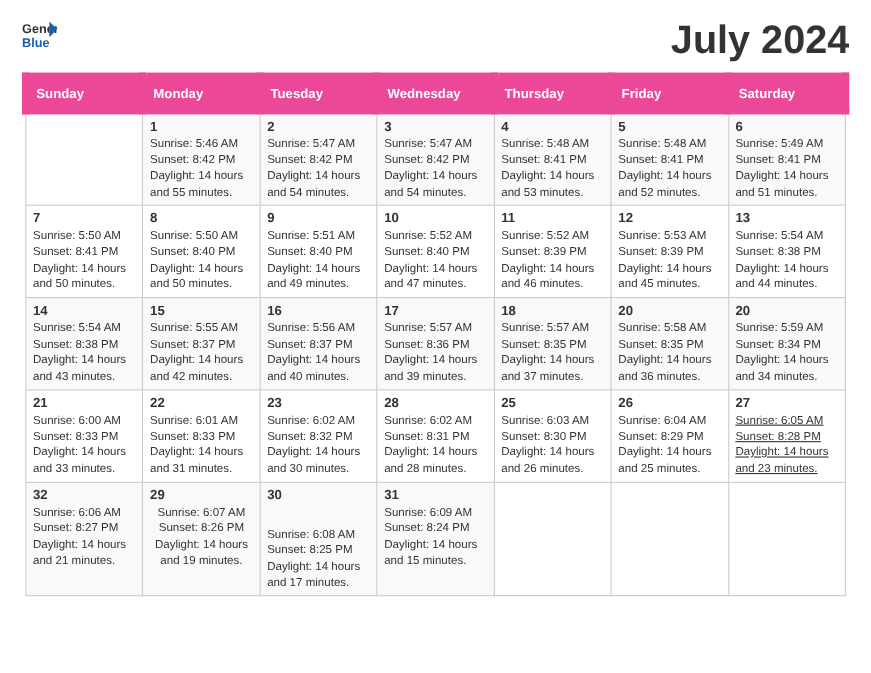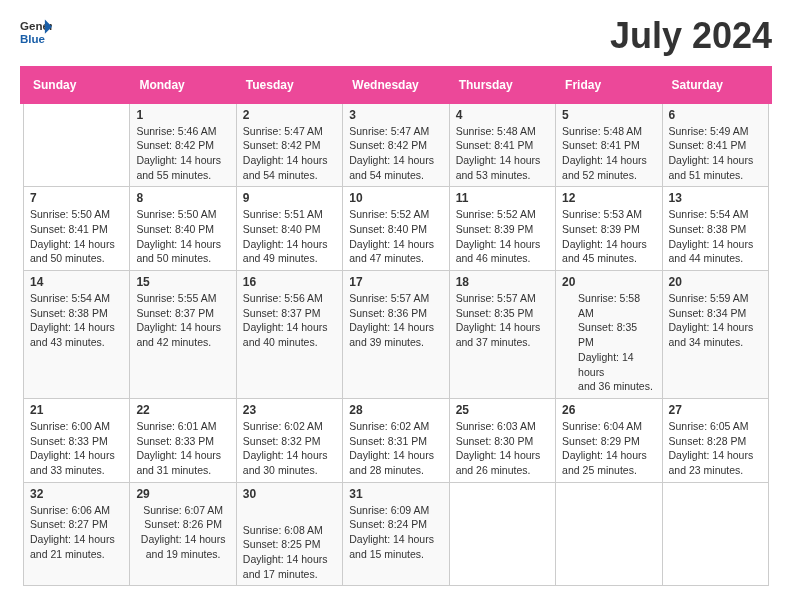--- a/index.html
+++ b/index.html
@@ -234,21 +234,21 @@
         </td>
         <td>
           <span class="day-num">18</span>
           <div class="day-info" style="white-space: pre-line;">Sunrise: 5:57 AM
 Sunset: 8:35 PM
 Daylight: 14 hours
 and 37 minutes.</div>
         </td>
         <td>
           <span class="day-num">20</span>
-          <div class="day-info" style="white-space: pre-line; margin-left: 16px;">Sunrise: 5:58 AM
+          <div class="day-info" style="white-space: pre-line;">Sunrise: 5:58 AM
 Sunset: 8:35 PM
 Daylight: 14 hours
 and 36 minutes.</div>
         </td>
         <td>
           <span class="day-num">20</span>
           <div class="day-info" style="white-space: pre-line;">Sunrise: 5:59 AM
 Sunset: 8:34 PM
 Daylight: 14 hours
 and 34 minutes.</div>
@@ -292,21 +292,21 @@
         </td>
         <td>
           <span class="day-num">26</span>
           <div class="day-info" style="white-space: pre-line;">Sunrise: 6:04 AM
 Sunset: 8:29 PM
 Daylight: 14 hours
 and 25 minutes.</div>
         </td>
         <td>
           <span class="day-num">27</span>
-          <div class="day-info" style="white-space: pre-line;">Sunrise: 6:05 AM
+          <div class="day-info" style="white-space: pre-line; text-decoration: underline;">Sunrise: 6:05 AM
 Sunset: 8:28 PM
 Daylight: 14 hours
 and 23 minutes.</div>
         </td>
       </tr>
       <tr>
         <td>
           <span class="day-num">32</span>
           <div class="day-info" style="white-space: pre-line;">Sunrise: 6:06 AM
 Sunset: 8:27 PM

